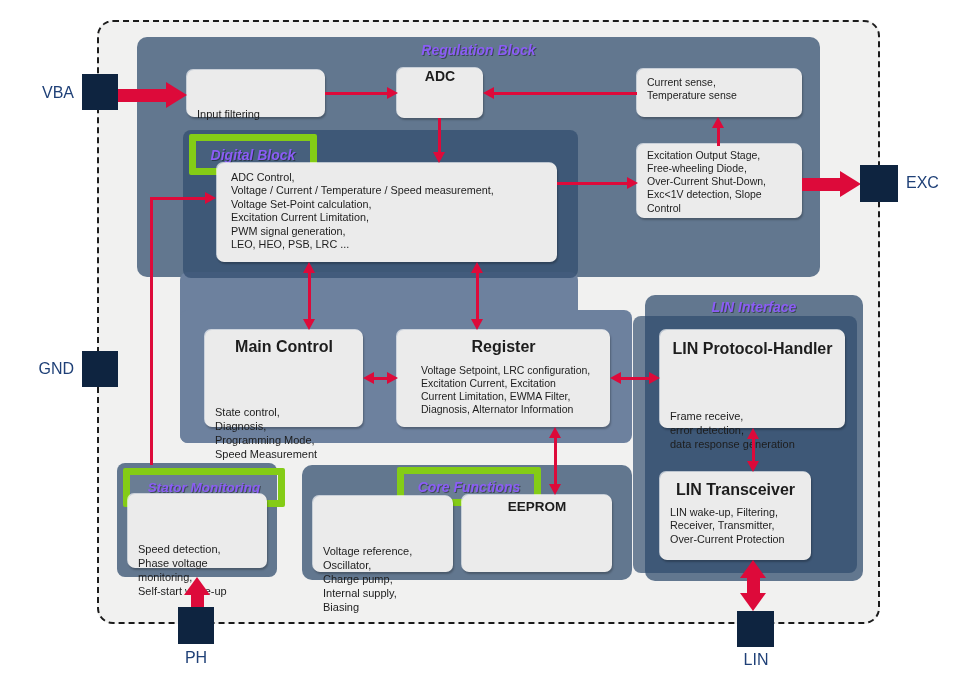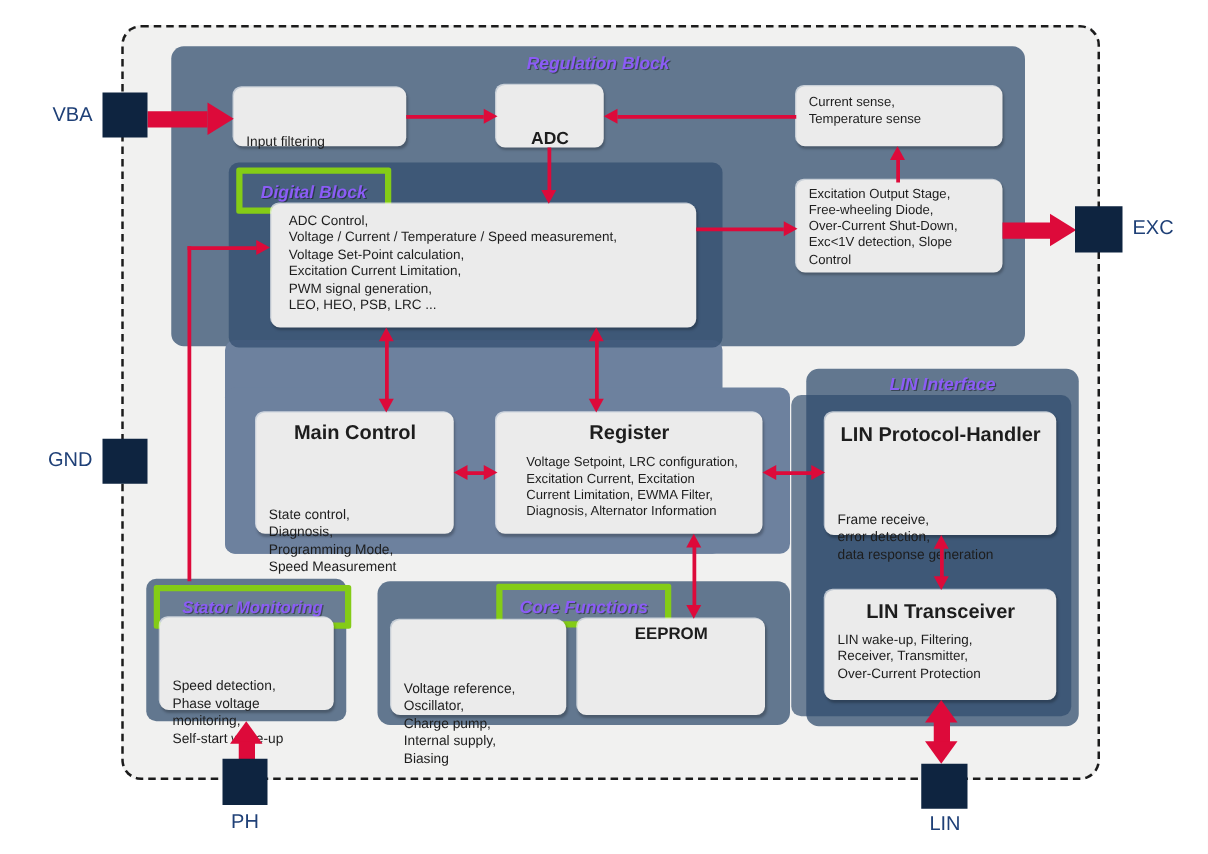--- a/index.html
+++ b/index.html
@@ -18,21 +18,21 @@
   .panel-navy{border-radius:8px;background:rgba(45,74,107,0.68);}
   
   .box{background:var(--box);border-radius:7px;color:var(--ink);
        box-shadow:-1px -1px 0 rgba(255,255,255,.65), 1px 2px 2px rgba(0,0,0,.25);}
   .box .body{white-space:pre-line;font-size:11px;line-height:1.27;margin-top:43px;}
   .body-sm{white-space:pre-line;font-size:10.5px;line-height:1.25;}
   .box-title{font-weight:bold;font-size:16px;text-align:center;}
   
   .hdr{color:#8b5cf6;font-style:italic;font-weight:bold;font-size:14px;
        text-shadow:1px 1px 0 rgba(0,0,0,.4);}
-  .hdr-box{border:5px solid #84cc16;border-radius:2px;background:rgba(255,255,255,.05);
+  .hdr-box{border:7px solid #84cc16;border-radius:2px;background:rgba(255,255,255,.05);
            display:flex;align-items:center;justify-content:center;text-align:center;}
   .center{text-align:center;}
   
   .pin{background:var(--pin);}
   .pinlbl{color:var(--pinlbl);font-weight:normal;font-size:16px;line-height:18px;}
   
   .sh{position:absolute;height:3px;background:var(--red);}
   .sv{position:absolute;width:3px;background:var(--red);}
   .shb{position:absolute;height:13px;background:var(--red);}
   .svb{position:absolute;width:13px;background:var(--red);}
@@ -74,21 +74,21 @@
   </div>
 
   <div class="abs panel" style="left:645px;top:295px;width:218px;height:286px;"></div>
   <div class="abs hdr center" style="left:645px;top:299px;width:218px;height:16px;">LIN Interface</div>
   <div class="abs panel-navy" style="left:633px;top:316px;width:224px;height:257px;"></div>
 
   <div class="abs box" style="left:187px;top:70px;width:138px;height:47px;display:flex;align-items:center;padding-left:10px;box-sizing:border-box;">
     <span class="body">Input filtering</span>
   </div>
 
-  <div class="abs box" style="left:397px;top:68px;width:86px;height:50px;display:flex;align-items:flex-end;justify-content:center;">
+  <div class="abs box" style="left:397px;top:68px;width:86px;height:50px;display:flex;align-items:flex-start;justify-content:center;">
     <span style="font-weight:bold;font-size:14px;">ADC</span>
   </div>
 
   <div class="abs box" style="left:637px;top:69px;width:165px;height:48px;padding:7px 0 0 10px;box-sizing:border-box;">
     <div class="body-sm">Current sense,
 Temperature sense</div>
   </div>
 
   <div class="abs box" style="left:637px;top:144px;width:165px;height:74px;padding:5px 0 0 10px;box-sizing:border-box;">
     <div class="body-sm">Excitation Output Stage,
@@ -123,21 +123,21 @@
 Diagnosis, Alternator Information</div>
   </div>
 
   <div class="abs box" style="left:660px;top:330px;width:185px;height:98px;padding:10px 0 0 0;box-sizing:border-box;">
     <div class="box-title">LIN Protocol-Handler</div>
     <div class="body" style="padding:9px 0 0 10px;">Frame receive,
 error detection,
 data response generation</div>
   </div>
 
-  <div class="abs box" style="left:660px;top:472px;width:185px;height:88px;padding:9px 0 0 0;box-sizing:border-box;">
+  <div class="abs box" style="left:660px;top:472px;width:151px;height:88px;padding:9px 0 0 0;box-sizing:border-box;">
     <div class="box-title">LIN Transceiver</div>
     <div class="body-sm" style="padding:7px 0 0 10px;font-size:10.8px;">LIN wake-up, Filtering,
 Receiver, Transmitter,
 Over-Current Protection</div>
   </div>
 
   <div class="abs box" style="left:128px;top:494px;width:139px;height:74px;padding:6px 0 0 10px;box-sizing:border-box;">
     <div class="body">Speed detection,
 Phase voltage
 monitoring,

